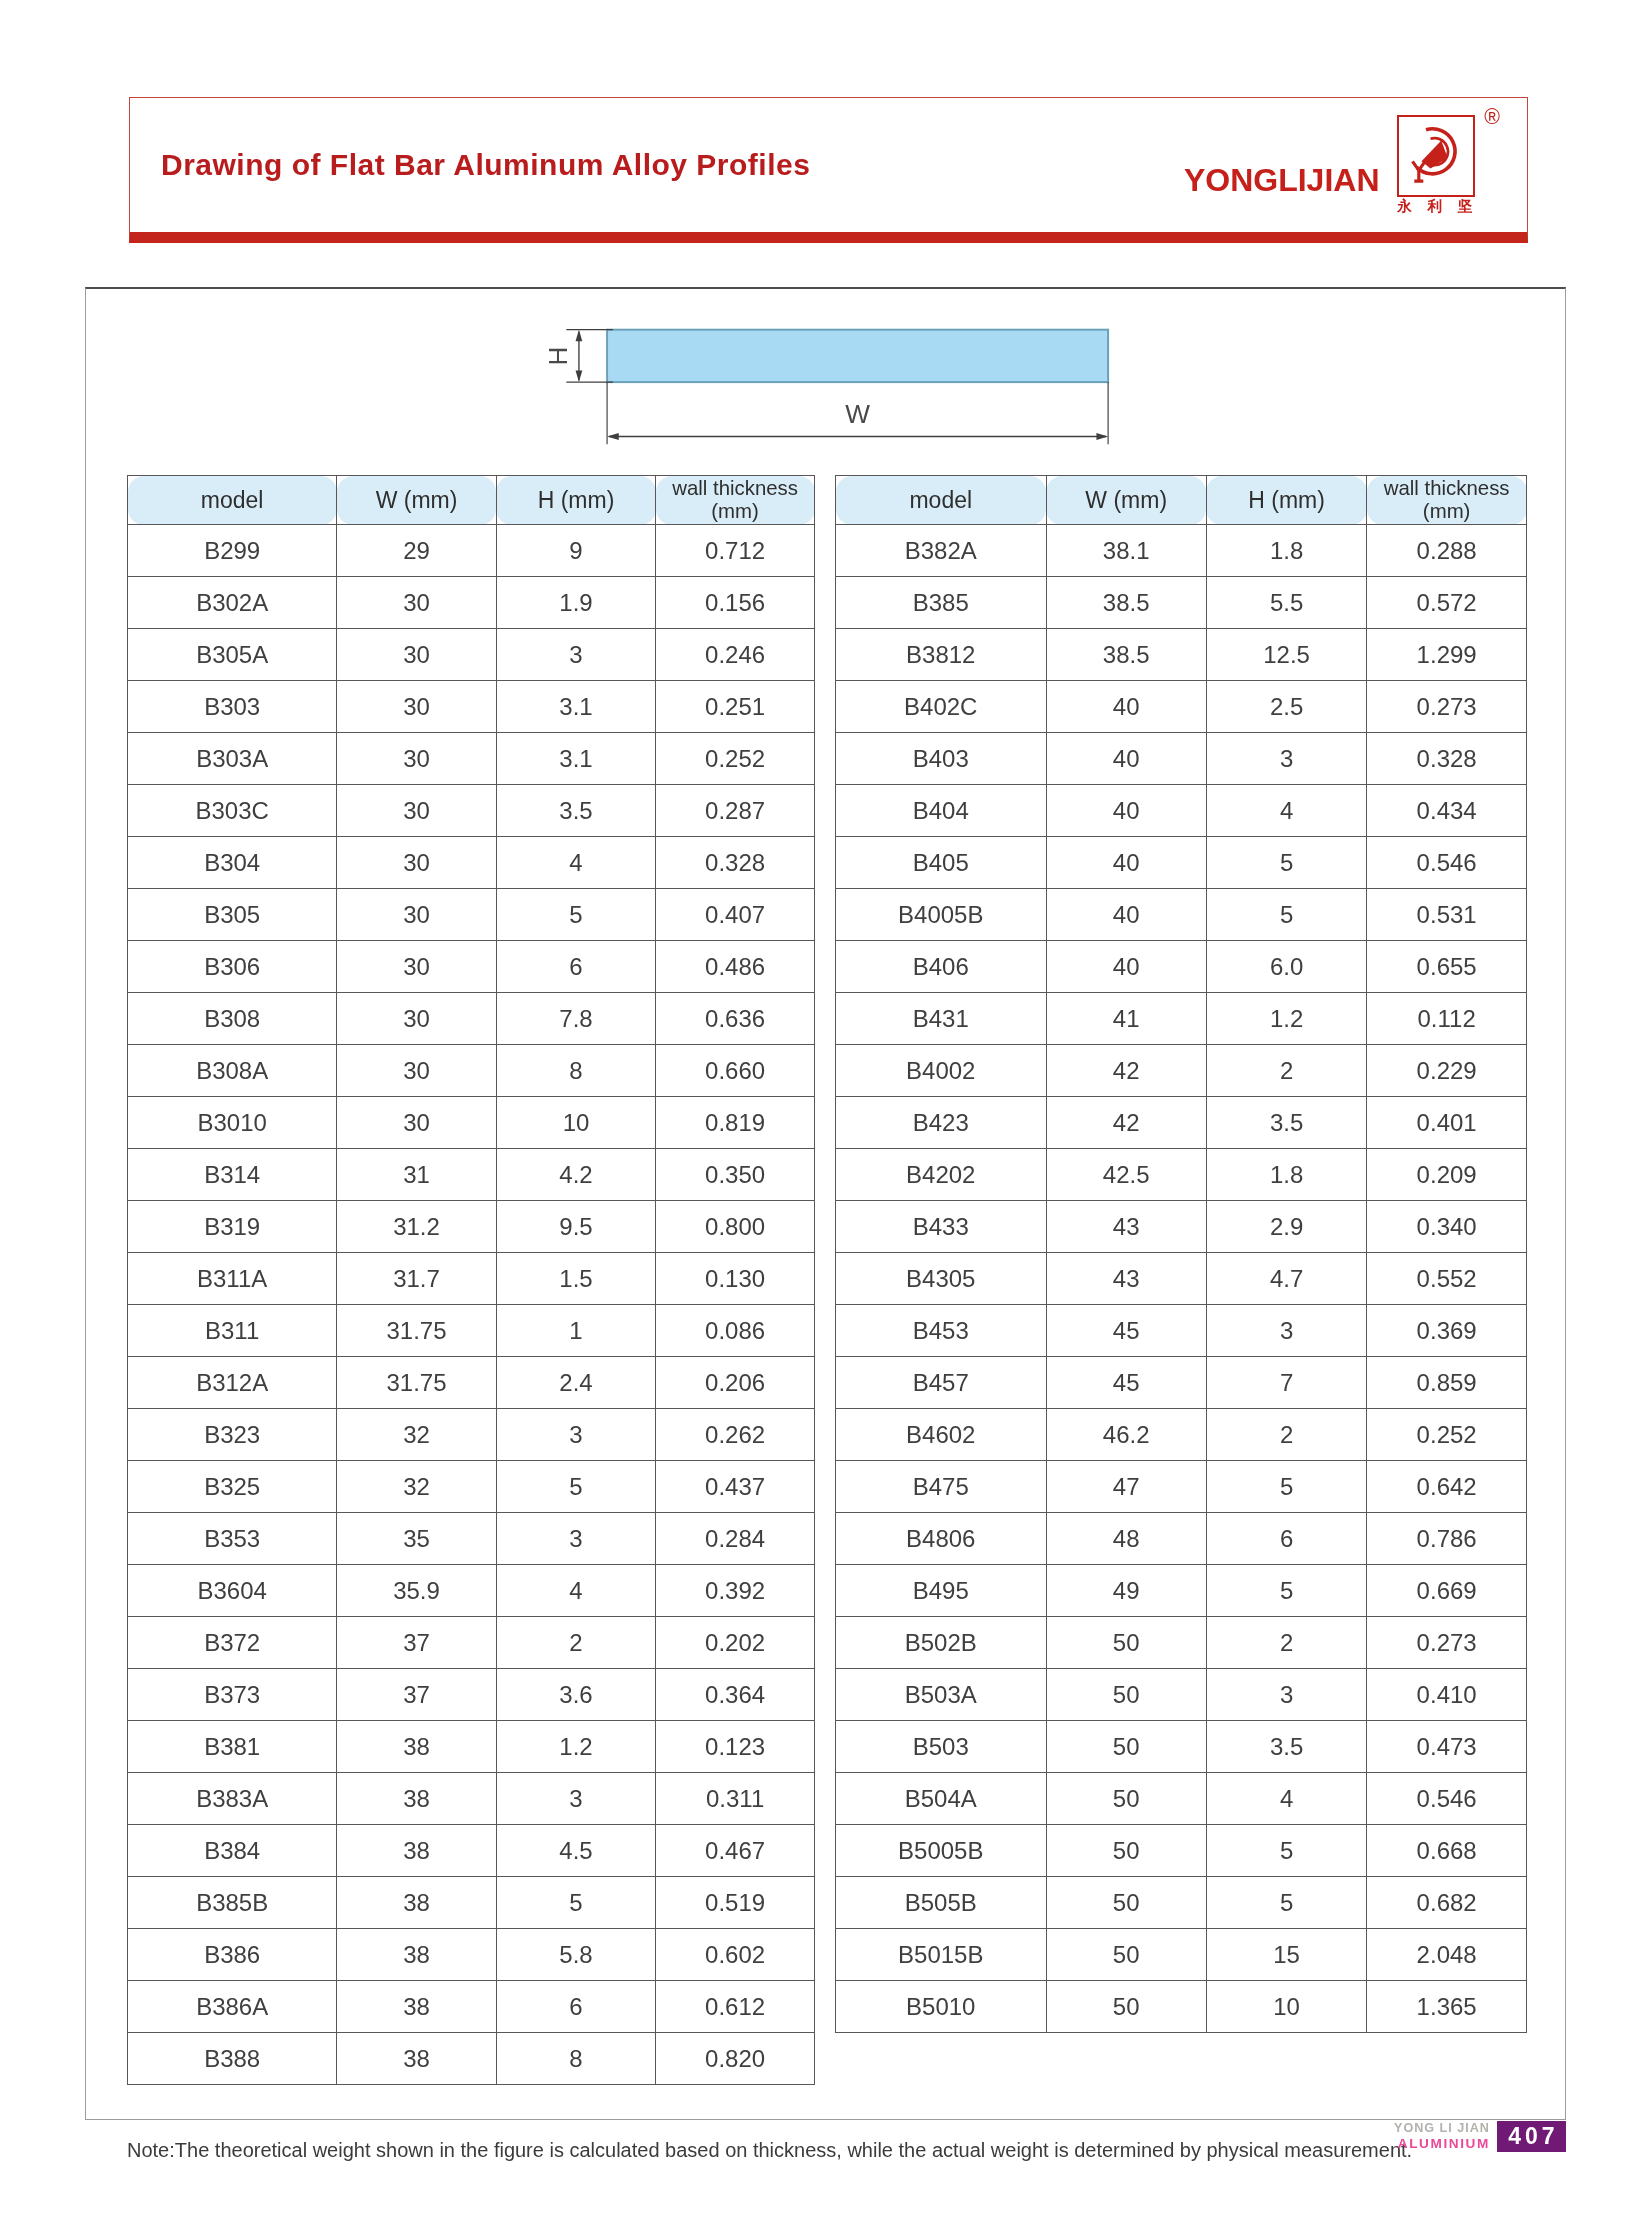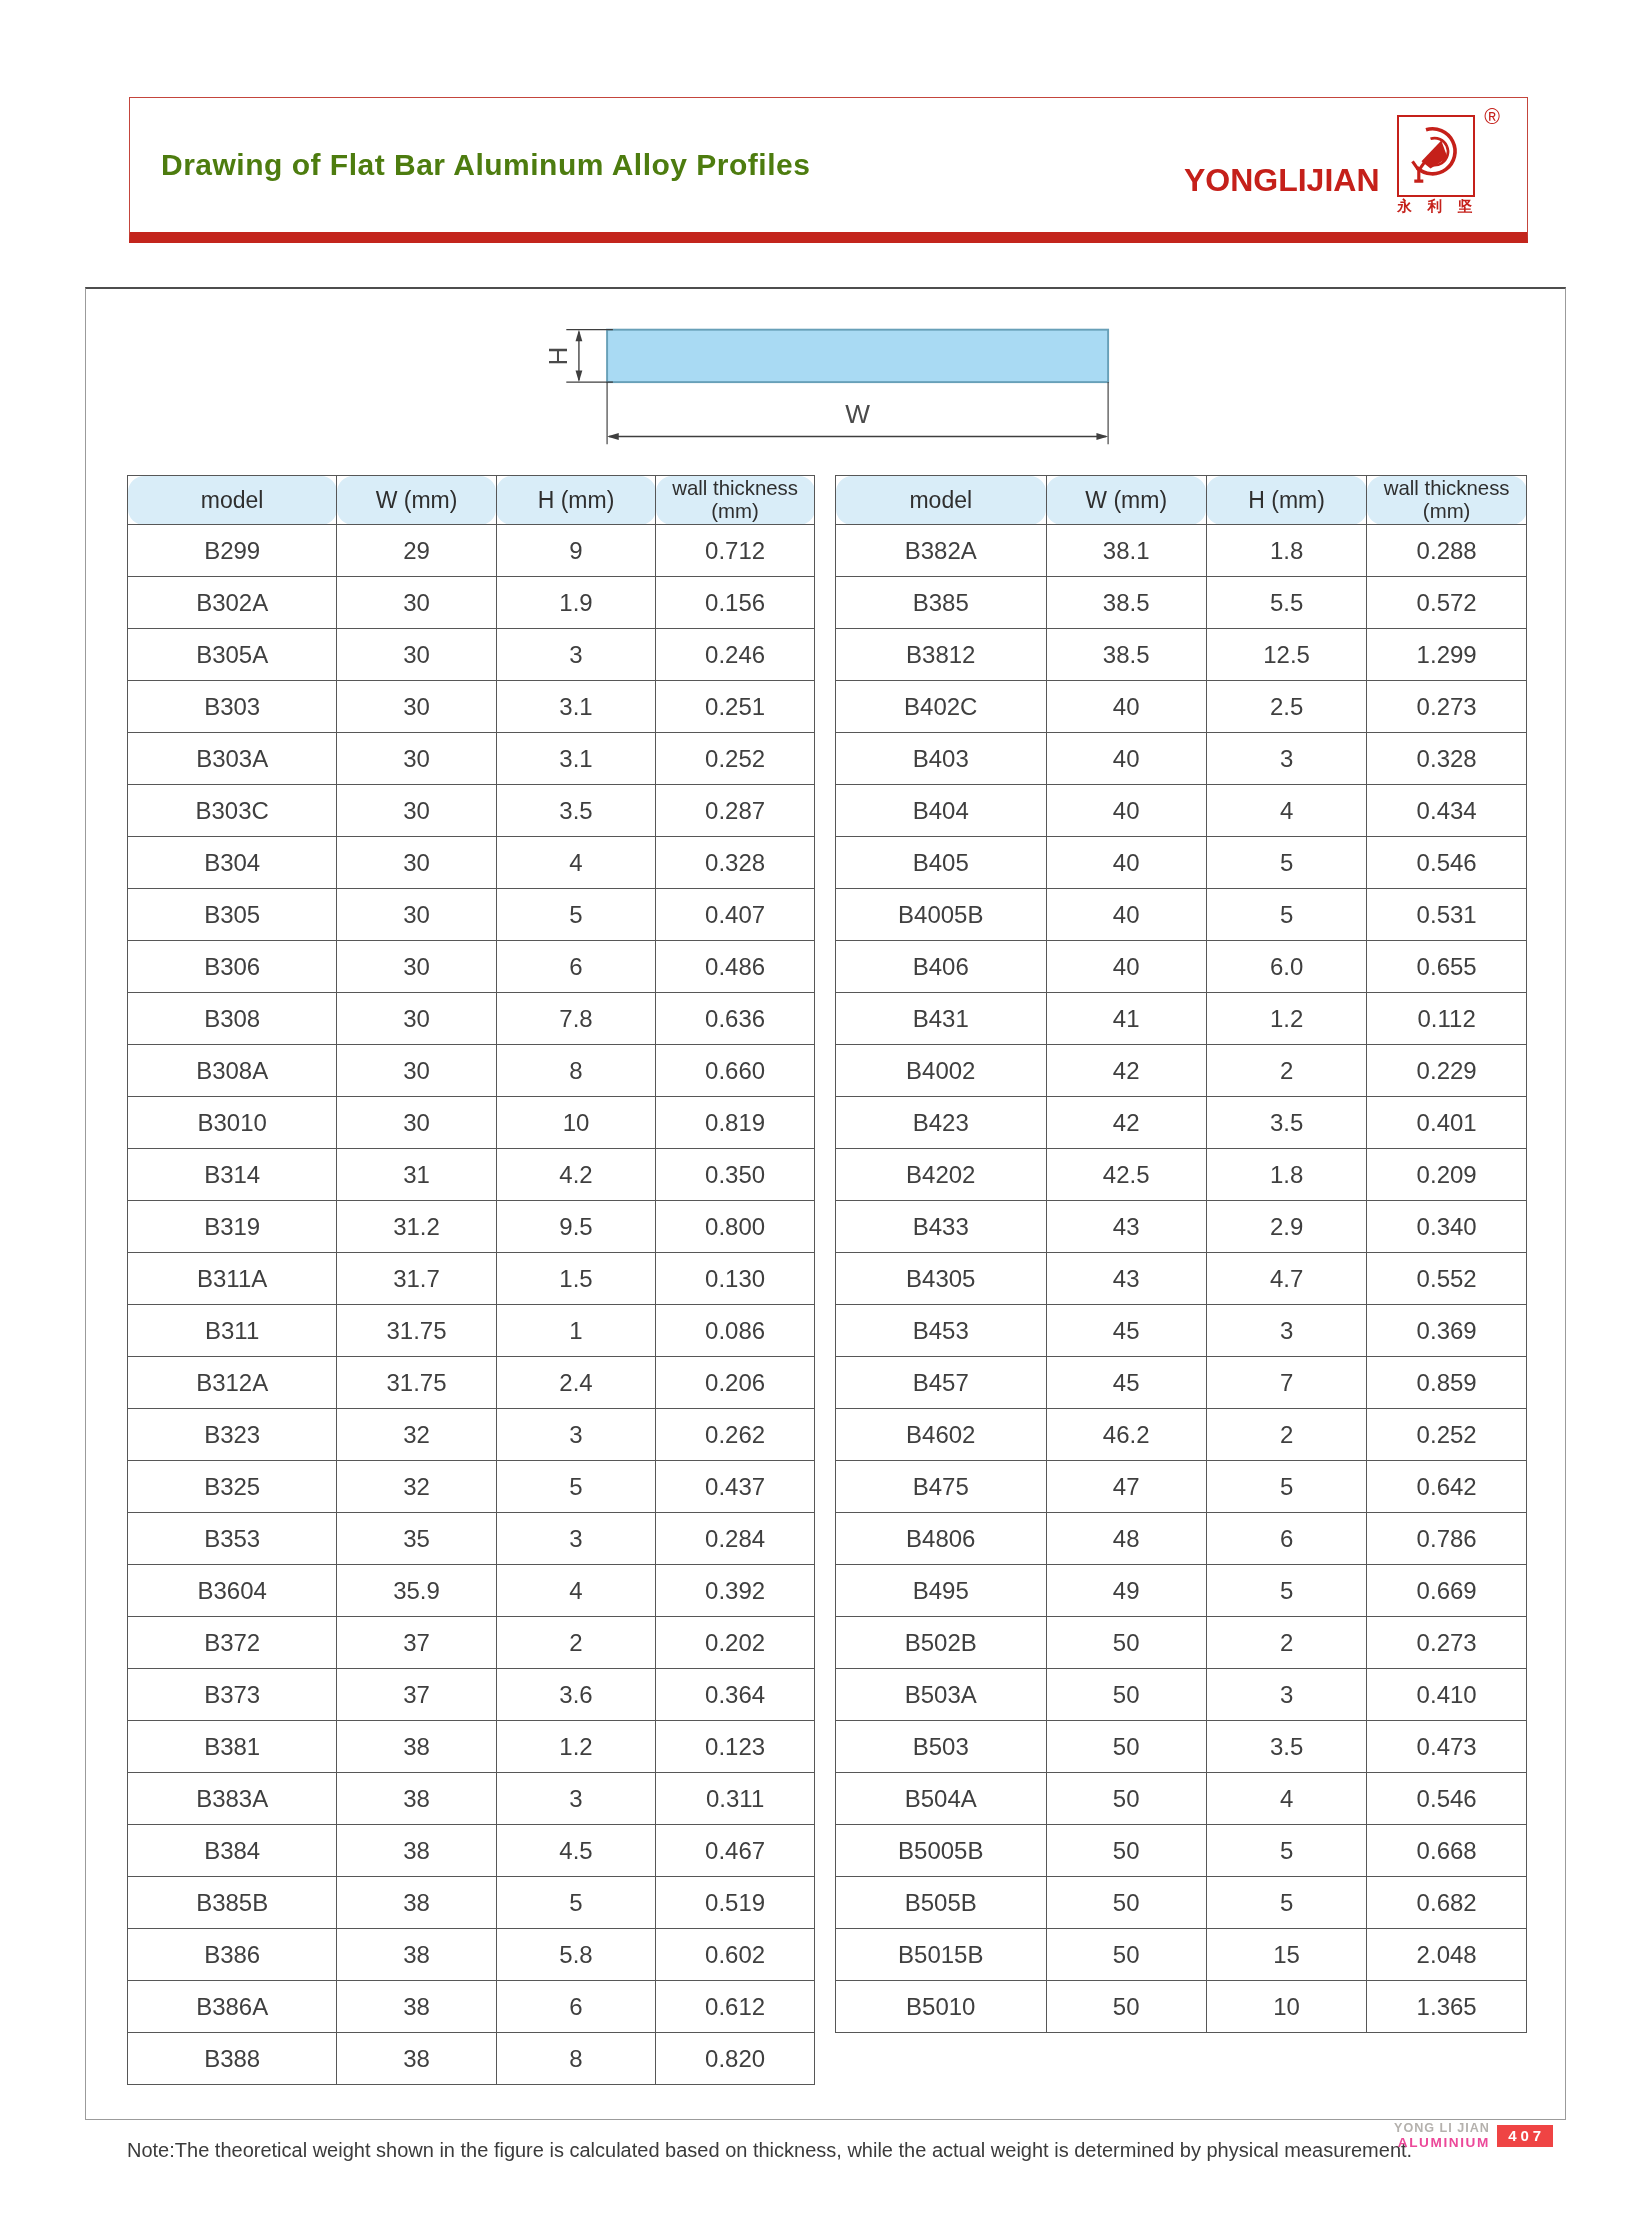--- a/index.html
+++ b/index.html
@@ -14,21 +14,21 @@
   
   .header-box{
     position:absolute;left:129px;top:97px;width:1399px;height:146px;
     box-sizing:border-box;
     border:1.9px solid #c4453c;
     border-bottom:11.6px solid #c3251c;
     background:#fff;
   }
   .page-title{
     position:absolute;left:31px;top:50px;margin:0;
-    font-size:30px;font-weight:bold;color:#4d7c0f;letter-spacing:0.5px;
+    font-size:30px;font-weight:bold;color:#b91c1c;letter-spacing:0.5px;
     white-space:nowrap;
   }
   .brand{
     position:absolute;top:13.6px;right:52px;height:85px;
     display:flex;align-items:flex-end;gap:17.5px;
   }
   .brand-name{
     font-size:32px;font-weight:bold;color:#c5201a;
     letter-spacing:0px;line-height:0.9;padding-bottom:1.9px;text-align:right;
   }
@@ -85,21 +85,21 @@
     font-size:20px;color:#3b3b3b;white-space:nowrap;
   }
   .page-badge{
     position:absolute;left:1394px;top:2121px;
     display:flex;align-items:center;gap:6.8px;
   }
   .badge-text{display:flex;flex-direction:column;align-items:flex-end;line-height:1.15;}
   .badge-line1{font-size:12.6px;font-weight:bold;color:#b4b1ad;letter-spacing:1px;}
   .badge-line2{font-size:13.6px;font-weight:bold;color:#ec4899;letter-spacing:1.6px;}
   .page-num{
-    background:#ef4444;color:#ffffff;font-size:15px;font-weight:bold;
+    background:#701a75;color:#ffffff;font-size:23px;font-weight:bold;
     letter-spacing:3.9px;padding:2.9px 7.8px 2.9px 11.6px;line-height:1.1;
   }
 </style>
 </head>
 <body>
 
 <div class="page">
 
   <header class="header-box">
     <h1 class="page-title">Drawing of Flat Bar Aluminum Alloy Profiles</h1>

